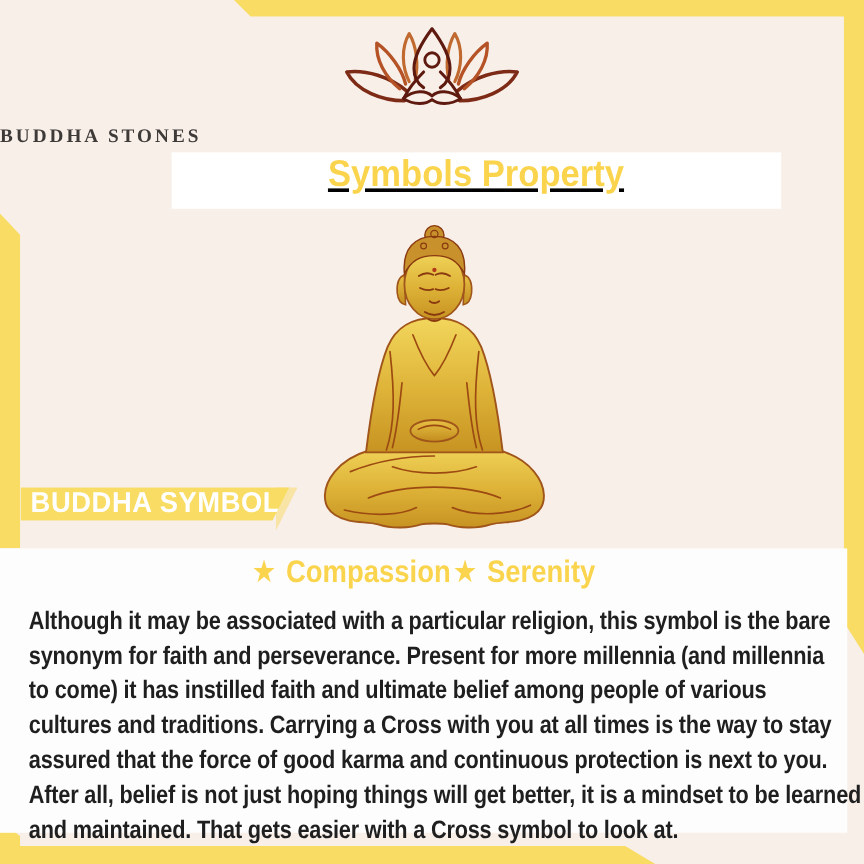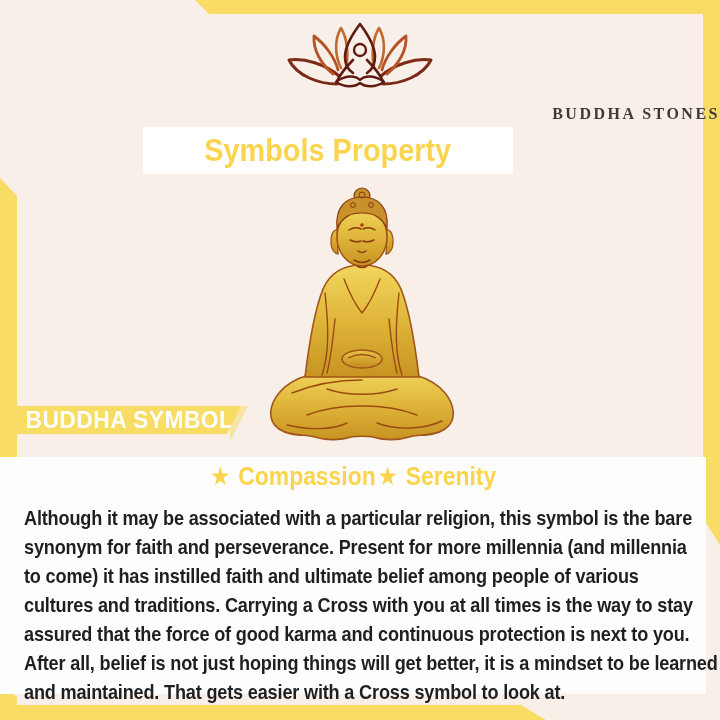--- a/index.html
+++ b/index.html
@@ -11,26 +11,26 @@
   .abs{position:absolute;}
   
   .yellow{background:var(--yellow,#F8DC63);}
   .band-top{left:195px;top:0;width:525px;height:14px;clip-path:polygon(0 0,100% 0,100% 100%,14px 100%);}
   .strip-right{left:703px;top:0;width:17px;height:545px;clip-path:polygon(0 0,100% 0,100% 100%,0 calc(100% - 27px));}
   .strip-left{left:0;top:178px;width:17px;height:279px;clip-path:polygon(0 0,100% 18px,100% 100%,0 100%);}
   .strip-left-bottom{left:0;top:683px;width:17px;height:37px;clip-path:polygon(0 0,100% 14px,100% 100%,0 100%);}
   .band-bottom{left:0;top:705px;width:546px;height:15px;clip-path:polygon(0 0,521px 0,100% 100%,0 100%);}
   
   .logo{left:281px;top:20px;width:158px;height:86px;}
-  .brand{left:0;top:105px;width:720px;text-align:right;
+  .brand{left:0;top:105px;width:720px;text-align:left;
     font-family:"Liberation Serif","DejaVu Serif",serif;
     font-size:16px;font-weight:700;letter-spacing:2.5px;color:var(--brandText,#3E3A38);}
   
-  .title-banner{left:143px;top:127px;width:370px;height:47px;background:var(--white,#FFFFFF);
-    display:flex;align-items:center;justify-content:center;}
+  .title-banner{left:143px;top:127px;width:508px;height:47px;background:var(--white,#FFFFFF);
+    display:flex;align-items:flex-start;justify-content:center;text-decoration:underline;}
   .title{font-size:31px;font-weight:700;color:var(--titleYellow,#FBD44E);
     white-space:nowrap;transform:scaleX(.93);}
   
   .buddha{left:247px;top:179px;width:230px;height:268px;}
   
   .ribbon{left:17px;top:406px;width:224px;height:28px;
     clip-path:polygon(0 0,100% 0,calc(100% - 14px) 100%,0 100%);
     display:flex;align-items:center;justify-content:center;}
   .ribbon-tail{left:230px;top:406px;width:18px;height:36px;opacity:.5;
     clip-path:polygon(0 0,100% 0,0 100%);}

